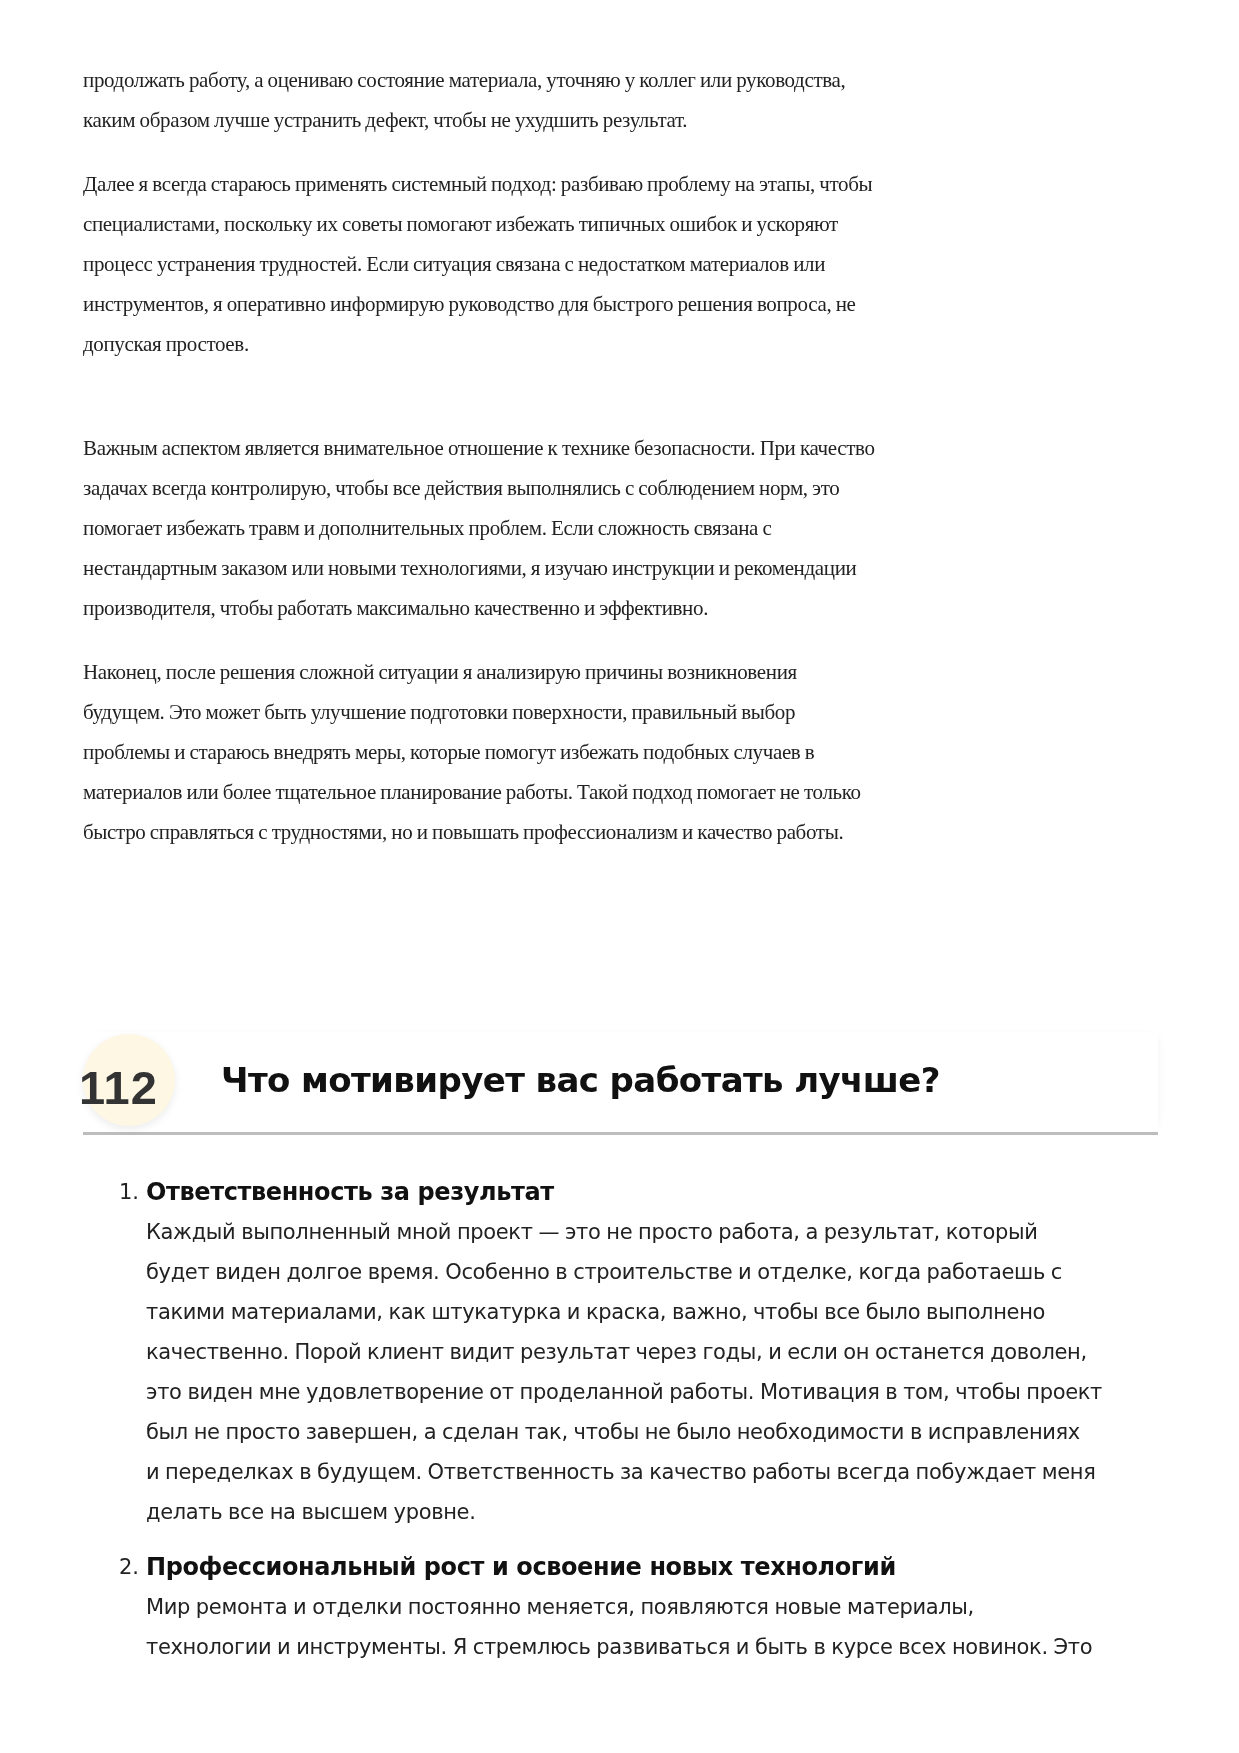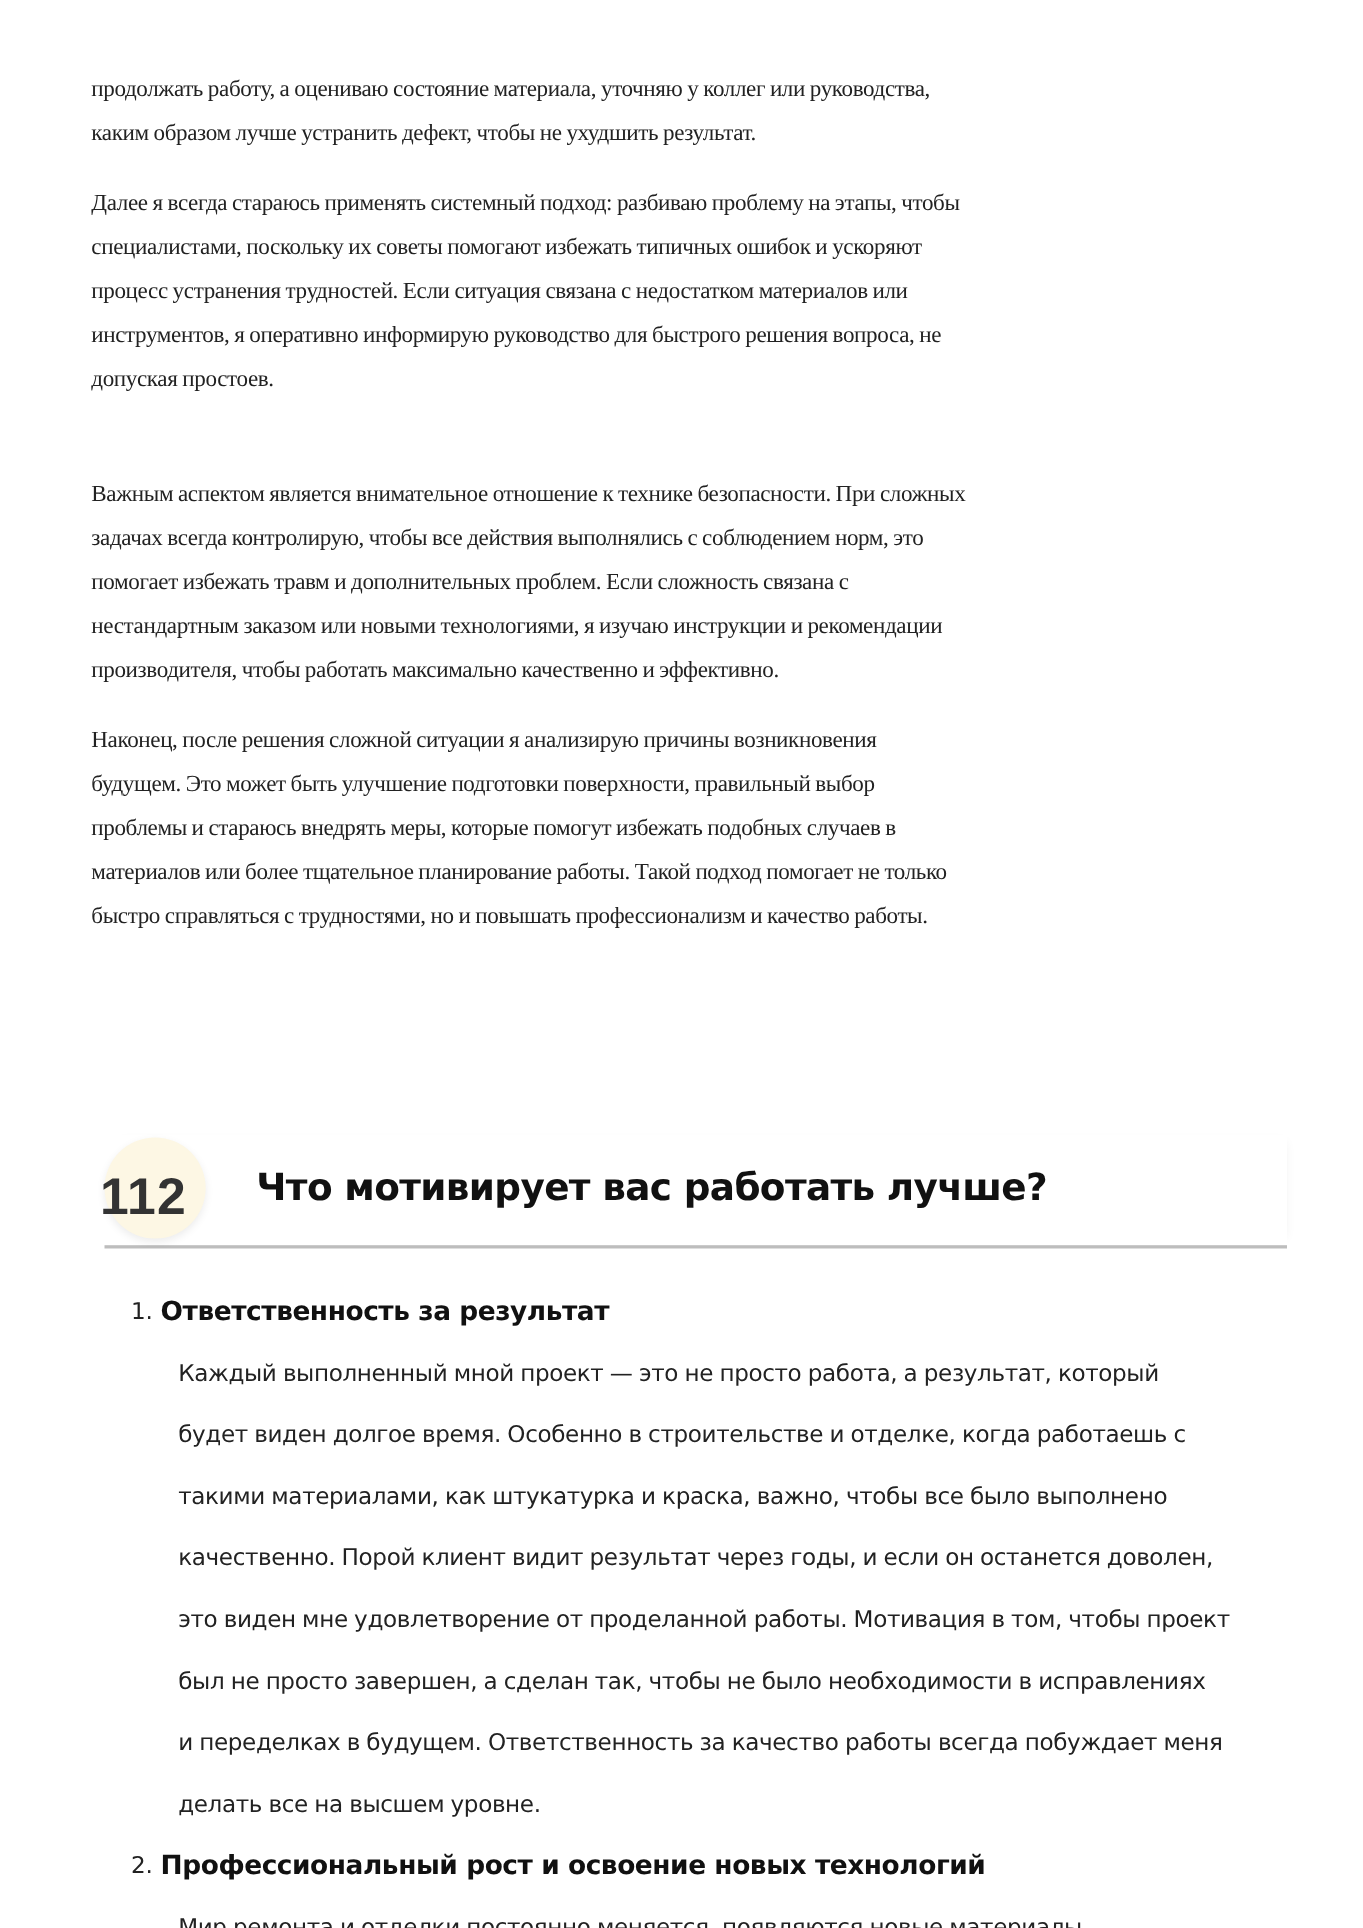--- a/index.html
+++ b/index.html
@@ -26,21 +26,21 @@
       line-height: 40px;
       margin: 0;
       letter-spacing: -0.35px;
       word-spacing: -0.5px;
       color: #222;
     }
     .para-block { position: absolute; left: 0; width: 1090px; font-family: Liberation Serif, serif; }
 
     .section-header {
       position: absolute;
-      left: 12px;
+      left: 0;
       top: 1032px;
       width: 1075px;
       height: 100px;
       border-bottom: 3px solid #bdbdbd;
       box-shadow: 6px -2px 10px -8px rgba(0,0,0,0.08);
     }
     .badge {
       position: absolute;
       left: 0;
       top: 2px;
@@ -98,21 +98,21 @@
       letter-spacing: -0.4px;
       color: #111;
       margin: 0;
     }
     .item-text {
       font-size: 21px;
       line-height: 40px;
       letter-spacing: -0.35px;
       word-spacing: -0.5px;
       color: #222;
-      margin: 16px;
+      margin: 0;
       width: 1045px;
     }
   </style>
 </head>
 <body>
 
 <div class="page">
 
   <div class="para-block" style="top:60px;">
     <p class="para">продолжать работу, а оцениваю состояние материала, уточняю у коллег или руководства,</p>
@@ -121,21 +121,21 @@
 
   <div class="para-block" style="top:164px;">
     <p class="para">Далее я всегда стараюсь применять системный подход: разбиваю проблему на этапы, чтобы</p>
     <p class="para">специалистами, поскольку их советы помогают избежать типичных ошибок и ускоряют</p>
     <p class="para">процесс устранения трудностей. Если ситуация связана с недостатком материалов или</p>
     <p class="para">инструментов, я оперативно информирую руководство для быстрого решения вопроса, не</p>
     <p class="para">допуская простоев.</p>
   </div>
 
   <div class="para-block" style="top:428px;">
-    <p class="para">Важным аспектом является внимательное отношение к технике безопасности. При сложных</p>
+    <p class="para">Важным аспектом является внимательное отношение к технике безопасности. При качество</p>
     <p class="para">задачах всегда контролирую, чтобы все действия выполнялись с соблюдением норм, это</p>
     <p class="para">помогает избежать травм и дополнительных проблем. Если сложность связана с</p>
     <p class="para">нестандартным заказом или новыми технологиями, я изучаю инструкции и рекомендации</p>
     <p class="para">производителя, чтобы работать максимально качественно и эффективно.</p>
   </div>
 
   <div class="para-block" style="top:652px;">
     <p class="para">Наконец, после решения сложной ситуации я анализирую причины возникновения</p>
     <p class="para">будущем. Это может быть улучшение подготовки поверхности, правильный выбор</p>
     <p class="para">проблемы и стараюсь внедрять меры, которые помогут избежать подобных случаев в</p>

